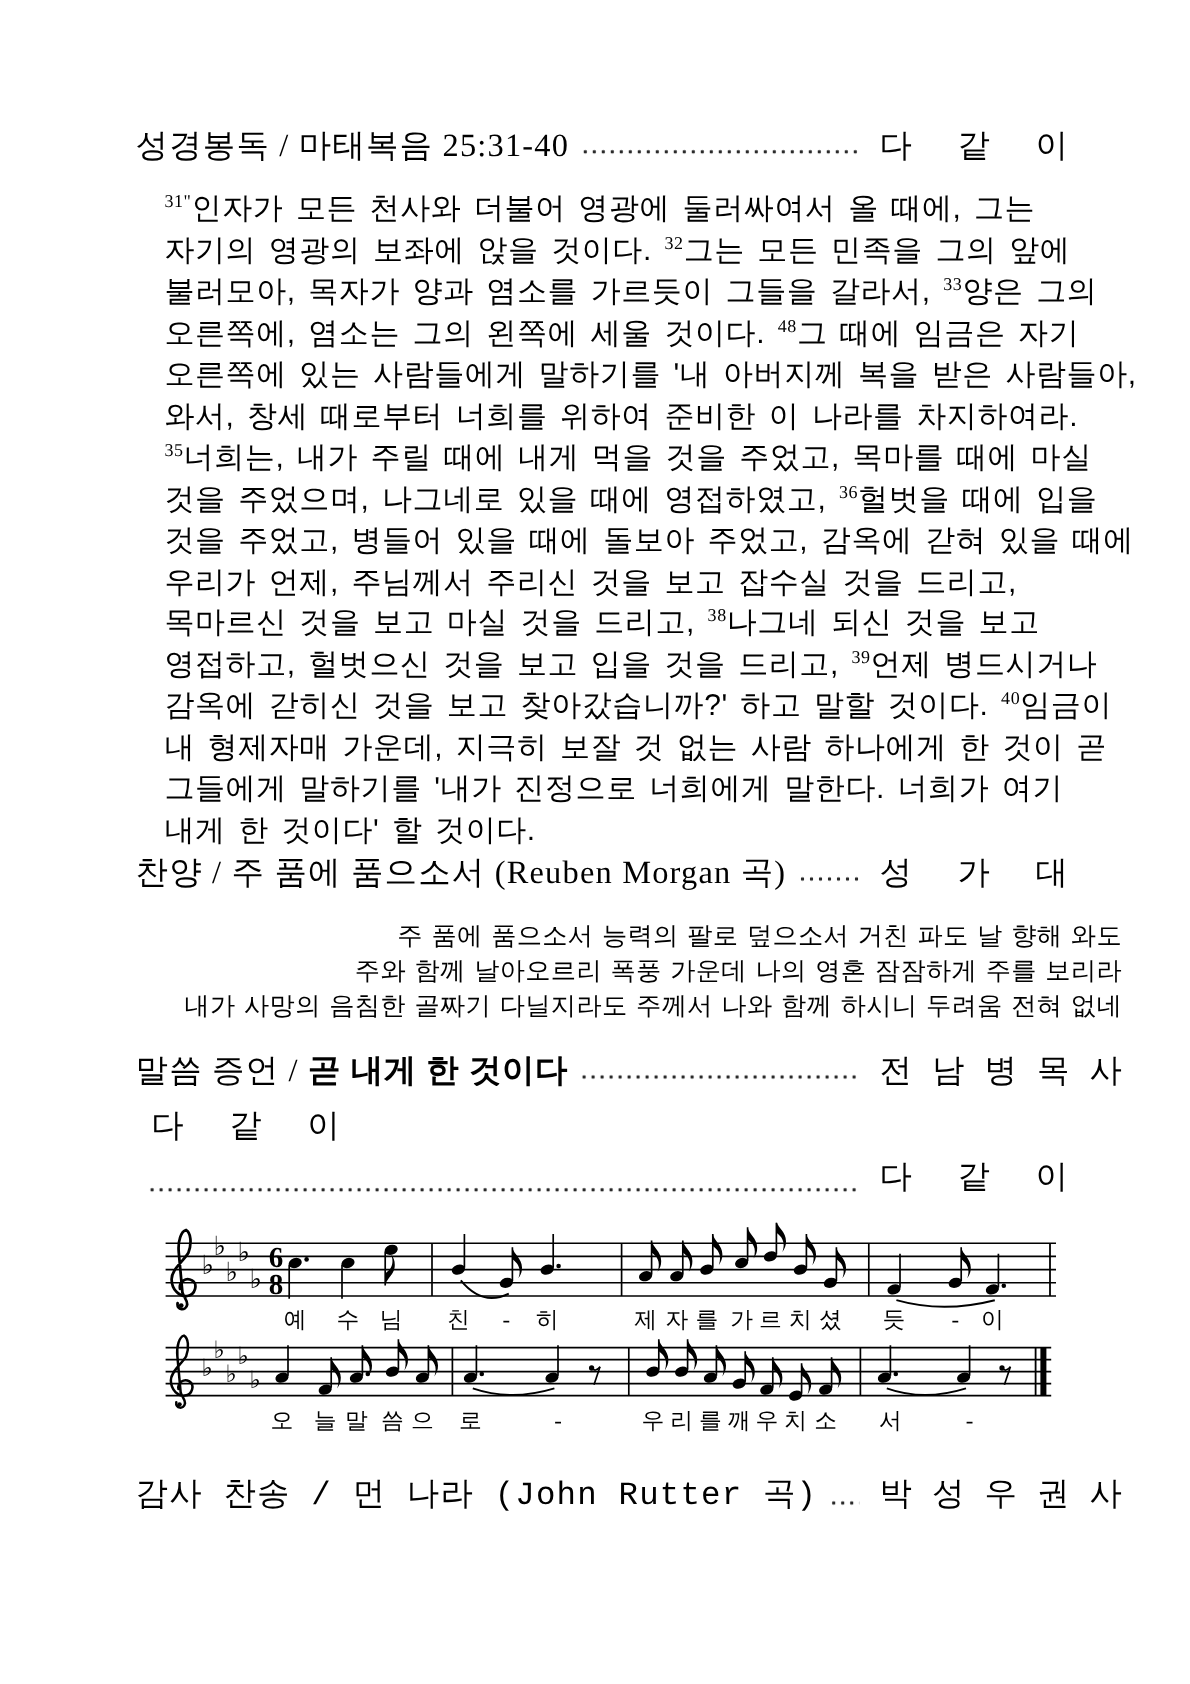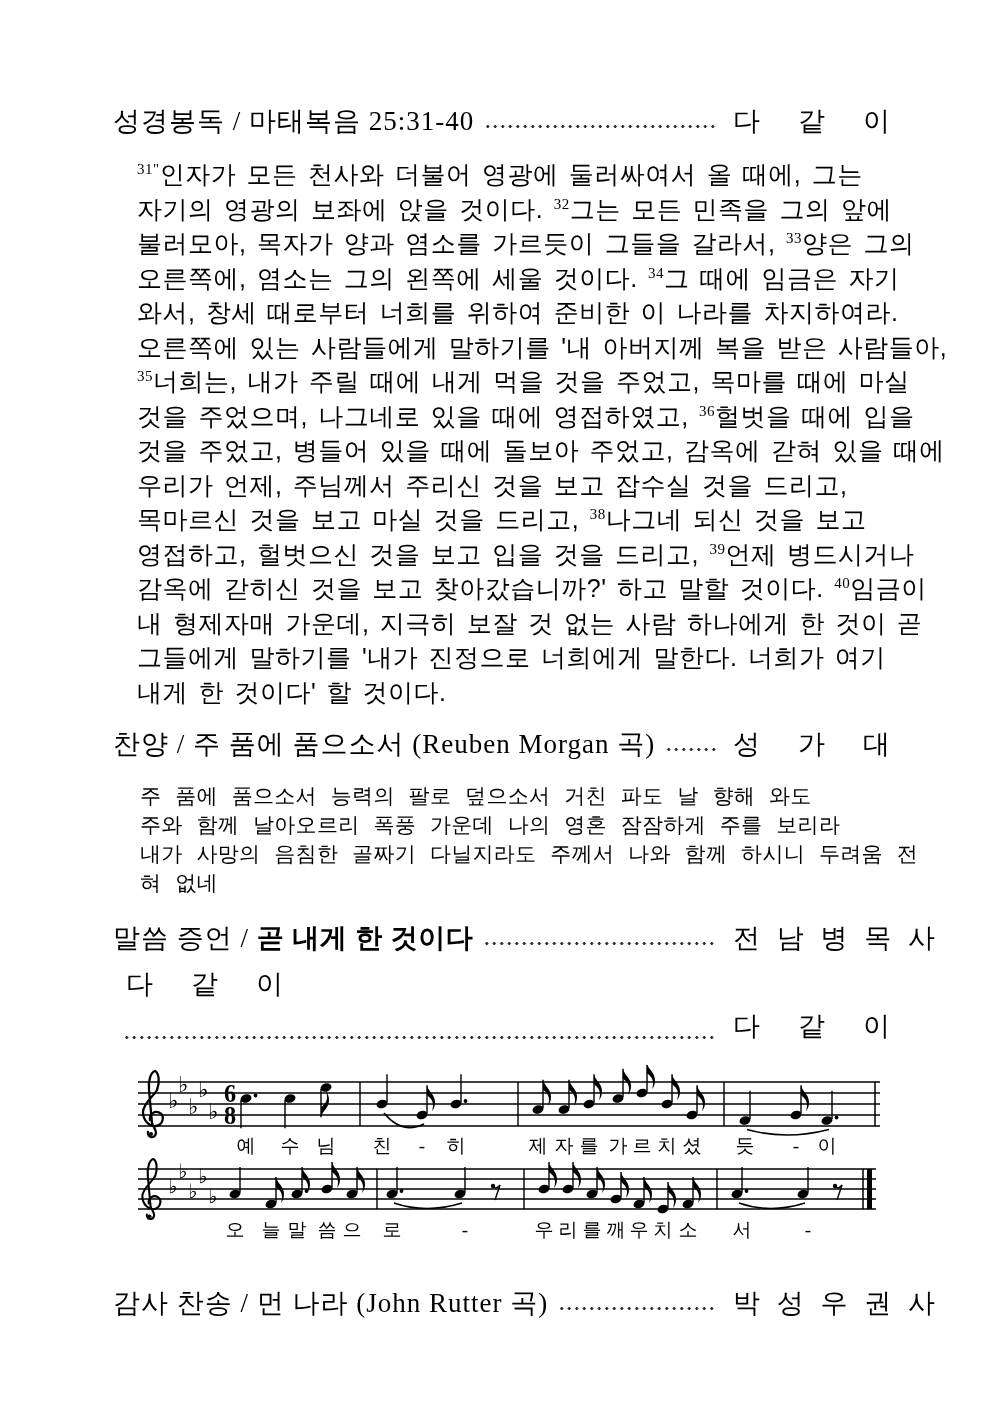--- a/index.html
+++ b/index.html
@@ -14,27 +14,27 @@
   .leader{flex:1;height:16px;margin:10px 4px 0 10px;
           background-image:radial-gradient(circle,#2a2a2a 1.3px,rgba(0,0,0,0) 1.7px);
           background-size:7.5px 9px;background-repeat:repeat-x;background-position:0 55%;}
   .row-label{display:inline-flex;justify-content:space-between;flex:none;margin-left:13px;}
   .lab3{width:157px;}
   .lab5{width:202px;}
   .scripture{margin:17px 0 0 24px;font-family:"Liberation Sans","DejaVu Sans",sans-serif;
              font-size:25px;line-height:34.5px;word-spacing:3px;letter-spacing:0.5px;}
   .scripture .sline{white-space:nowrap;}
   .scripture sup{font-family:"Liberation Serif","DejaVu Serif",serif;font-size:15px;line-height:0;}
-  .plyrics{margin:20px 0 10px 27px;font-family:Liberation Mono, monospace;
-           font-size:21px;line-height:29px;letter-spacing:0.3px;word-spacing:1px;}
-  .mt-praise{margin-top:17px;}
+  .plyrics{margin:20px 0 10px 27px;font-family:Liberation Sans, sans-serif;
+           font-size:21px;line-height:29px;letter-spacing:0.3px;word-spacing:1px;text-align:right;}
+  .mt-praise{}
   .mt-sermon{margin-top:21px;}
   .mt-silent{margin-top:9px;}
   .mt-resp{margin-top:5px;}
-  .mt-thanks{margin-top:40px;}
+  .mt-thanks{margin-top:30px;font-family:Liberation Mono, monospace;}
   .music{margin:20px 0 0 17px;}
   .music svg{display:block;}
 </style>
 </head>
 <body>
 
 <div class="page">
 
   <div class="row">
     <div class="row-body">
@@ -45,23 +45,23 @@
         <span>다</span>
         <span>같</span>
         <span>이</span>
       </span>
   </div>
 
   <div class="scripture">
       <div class="sline"><sup>31"</sup>인자가 모든 천사와 더불어 영광에 둘러싸여서 올 때에, 그는</div>
       <div class="sline">자기의 영광의 보좌에 앉을 것이다. <sup>32</sup>그는 모든 민족을 그의 앞에</div>
       <div class="sline">불러모아, 목자가 양과 염소를 가르듯이 그들을 갈라서, <sup>33</sup>양은 그의</div>
-      <div class="sline">오른쪽에, 염소는 그의 왼쪽에 세울 것이다. <sup>34</sup>그 때에 임금은 자기</div>
+      <div class="sline">오른쪽에, 염소는 그의 왼쪽에 세울 것이다. <sup>48</sup>그 때에 임금은 자기</div>
+      <div class="sline">오른쪽에 있는 사람들에게 말하기를 '내 아버지께 복을 받은 사람들아,</div>
       <div class="sline">와서, 창세 때로부터 너희를 위하여 준비한 이 나라를 차지하여라.</div>
-      <div class="sline">오른쪽에 있는 사람들에게 말하기를 '내 아버지께 복을 받은 사람들아,</div>
       <div class="sline"><sup>35</sup>너희는, 내가 주릴 때에 내게 먹을 것을 주었고, 목마를 때에 마실</div>
       <div class="sline">것을 주었으며, 나그네로 있을 때에 영접하였고, <sup>36</sup>헐벗을 때에 입을</div>
       <div class="sline">것을 주었고, 병들어 있을 때에 돌보아 주었고, 감옥에 갇혀 있을 때에</div>
       <div class="sline">우리가 언제, 주님께서 주리신 것을 보고 잡수실 것을 드리고,</div>
       <div class="sline">목마르신 것을 보고 마실 것을 드리고, <sup>38</sup>나그네 되신 것을 보고</div>
       <div class="sline">영접하고, 헐벗으신 것을 보고 입을 것을 드리고, <sup>39</sup>언제 병드시거나</div>
       <div class="sline">감옥에 갇히신 것을 보고 찾아갔습니까?' 하고 말할 것이다. <sup>40</sup>임금이</div>
       <div class="sline">내 형제자매 가운데, 지극히 보잘 것 없는 사람 하나에게 한 것이 곧</div>
       <div class="sline">그들에게 말하기를 '내가 진정으로 너희에게 말한다. 너희가 여기</div>
       <div class="sline">내게 한 것이다' 할 것이다.</div>

